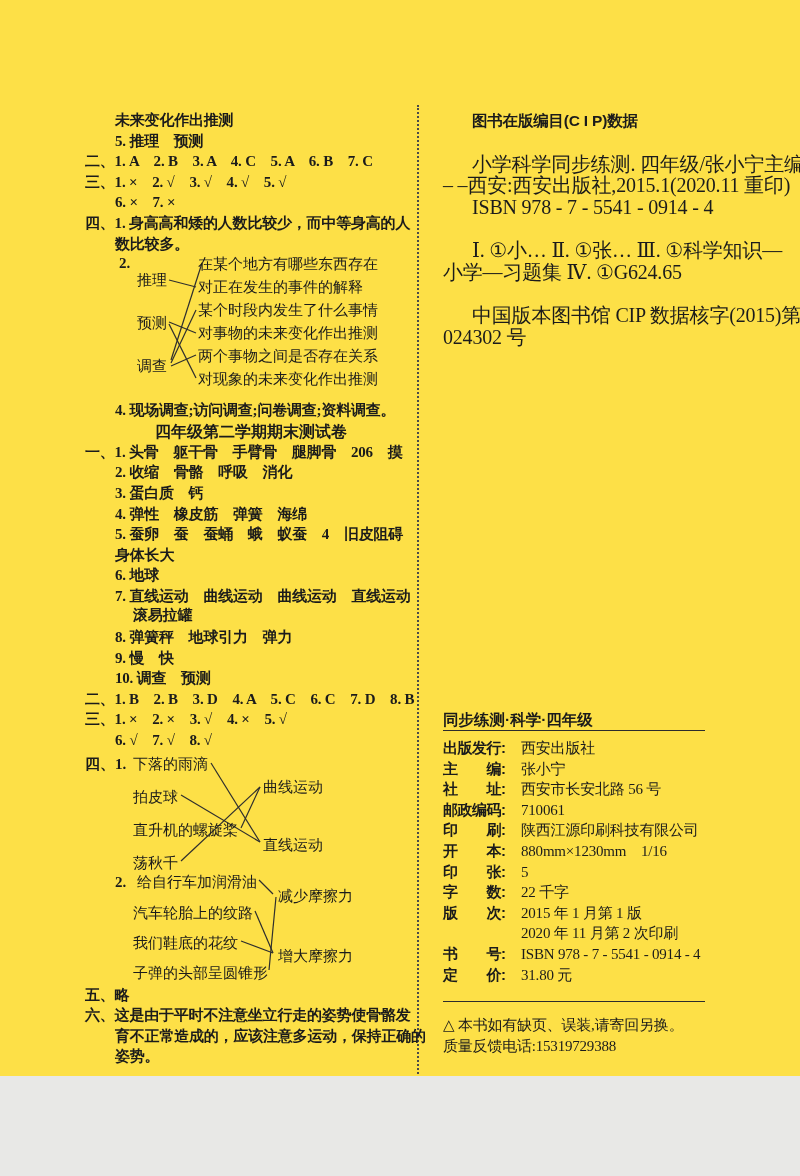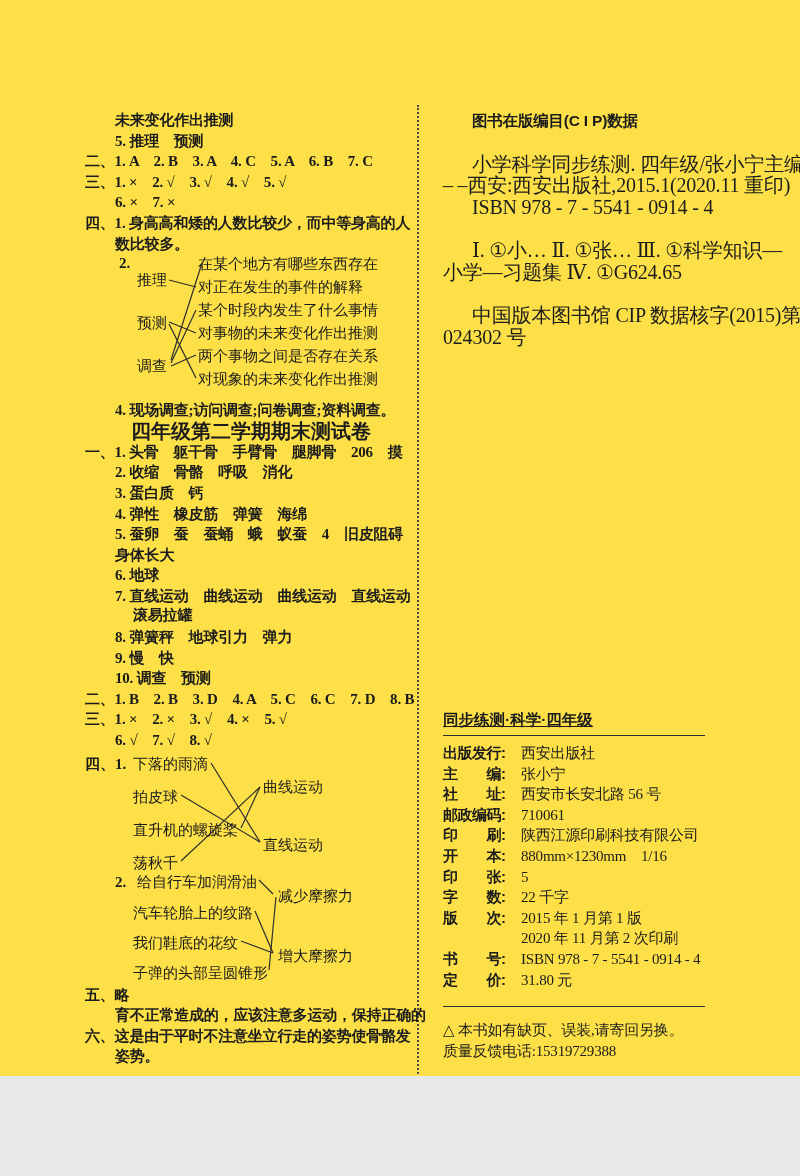--- a/index.html
+++ b/index.html
@@ -11,42 +11,42 @@
   .divider{
     position:absolute;left:417px;top:105px;height:985px;width:0;
     border-left:2px dotted #4a4a4a;
   }
   
   .col-left{position:absolute;left:85px;top:110px;width:332px;}
   .ln{height:20.6px;line-height:20.6px;white-space:nowrap;font-size:15px;font-weight:bold;letter-spacing:-0.2px;}
   .i1{padding-left:30px;}
   .i2{padding-left:48px;font-family:Liberation Mono, monospace;}
   .exam-title{
-    height:21px;line-height:21px;text-align:center;font-size:20px;font-weight:bold;
+    height:21px;line-height:21px;text-align:center;font-size:16px;font-weight:bold;
     font-family:"Liberation Sans","DejaVu Sans",sans-serif;letter-spacing:0;
   }
   .diagram{position:relative;width:332px;font-weight:normal;font-size:15px;}
   .d1{height:146px;}
   .d2{height:122px;}
   .d3{height:112px;}
   .diagram span{position:absolute;white-space:nowrap;line-height:18px;}
   .dlabel{font-weight:bold;}
   .diagram svg{position:absolute;left:0;top:0;}
   .dline{stroke:#2e2e2e;stroke-width:1.2;}
   
   .col-right{position:absolute;left:443px;top:110px;width:266px;}
   .rln{height:21.5px;line-height:21.5px;white-space:nowrap;font-size:20px;letter-spacing:-0.2px;}
   .ind{padding-left:29px;}
   .cip-title{font-family:"Liberation Sans","DejaVu Sans",sans-serif;font-weight:bold;font-size:15.5px;}
   .vgap{height:22px;}
   
   .colophon{position:absolute;left:443px;top:710px;width:262px;}
   .c-title{
     font-family:"Liberation Sans","DejaVu Sans",sans-serif;font-weight:bold;font-size:15.5px;
-    line-height:20px;padding-bottom:5px;border-bottom:1.5px solid #2c2c2c;margin-bottom:7px;white-space:nowrap;text-decoration:underline;
+    line-height:20px;border-bottom:1.5px solid #2c2c2c;margin-bottom:7px;white-space:nowrap;
   }
   .c-row{display:flex;line-height:20.6px;font-size:15px;}
   .c-label{
     flex:none;width:78px;white-space:pre;font-weight:bold;
     font-family:"Liberation Sans","DejaVu Sans",sans-serif;letter-spacing:-0.5px;
   }
   .c-value{white-space:nowrap;letter-spacing:-0.2px;}
   .c-notes{border-top:1.5px solid #2c2c2c;margin-top:16px;padding-top:13px;}
   .c-note{line-height:21px;font-size:15px;white-space:nowrap;letter-spacing:-0.2px;}
   
@@ -139,22 +139,22 @@
       <span class="dlabel" style="left:30px;top:0">2.</span>
       <span style="left:52px;top:0">给自行车加润滑油</span>
       <span style="left:48px;top:31px">汽车轮胎上的纹路</span>
       <span style="left:48px;top:61px">我们鞋底的花纹</span>
       <span style="left:48px;top:91px">子弹的头部呈圆锥形</span>
       <span style="left:193px;top:14px">减少摩擦力</span>
       <span style="left:193px;top:74px">增大摩擦力</span>
     </div>
 
     <div class="ln">五、略</div>
+    <div class="ln">六、这是由于平时不注意坐立行走的姿势使骨骼发</div>
     <div class="ln i1">育不正常造成的，应该注意多运动，保持正确的</div>
-    <div class="ln">六、这是由于平时不注意坐立行走的姿势使骨骼发</div>
     <div class="ln i1">姿势。</div>
   </div>
 
   <div class="col-right">
     <div class="rln cip-title ind">图书在版编目(C I P)数据</div>
     <div class="vgap"></div>
     <div class="rln ind">小学科学同步练测. 四年级/张小宁主编.</div>
     <div class="rln">– –西安:西安出版社,2015.1(2020.11 重印)</div>
     <div class="rln ind">ISBN 978 - 7 - 5541 - 0914 - 4</div>
     <div class="vgap"></div>

